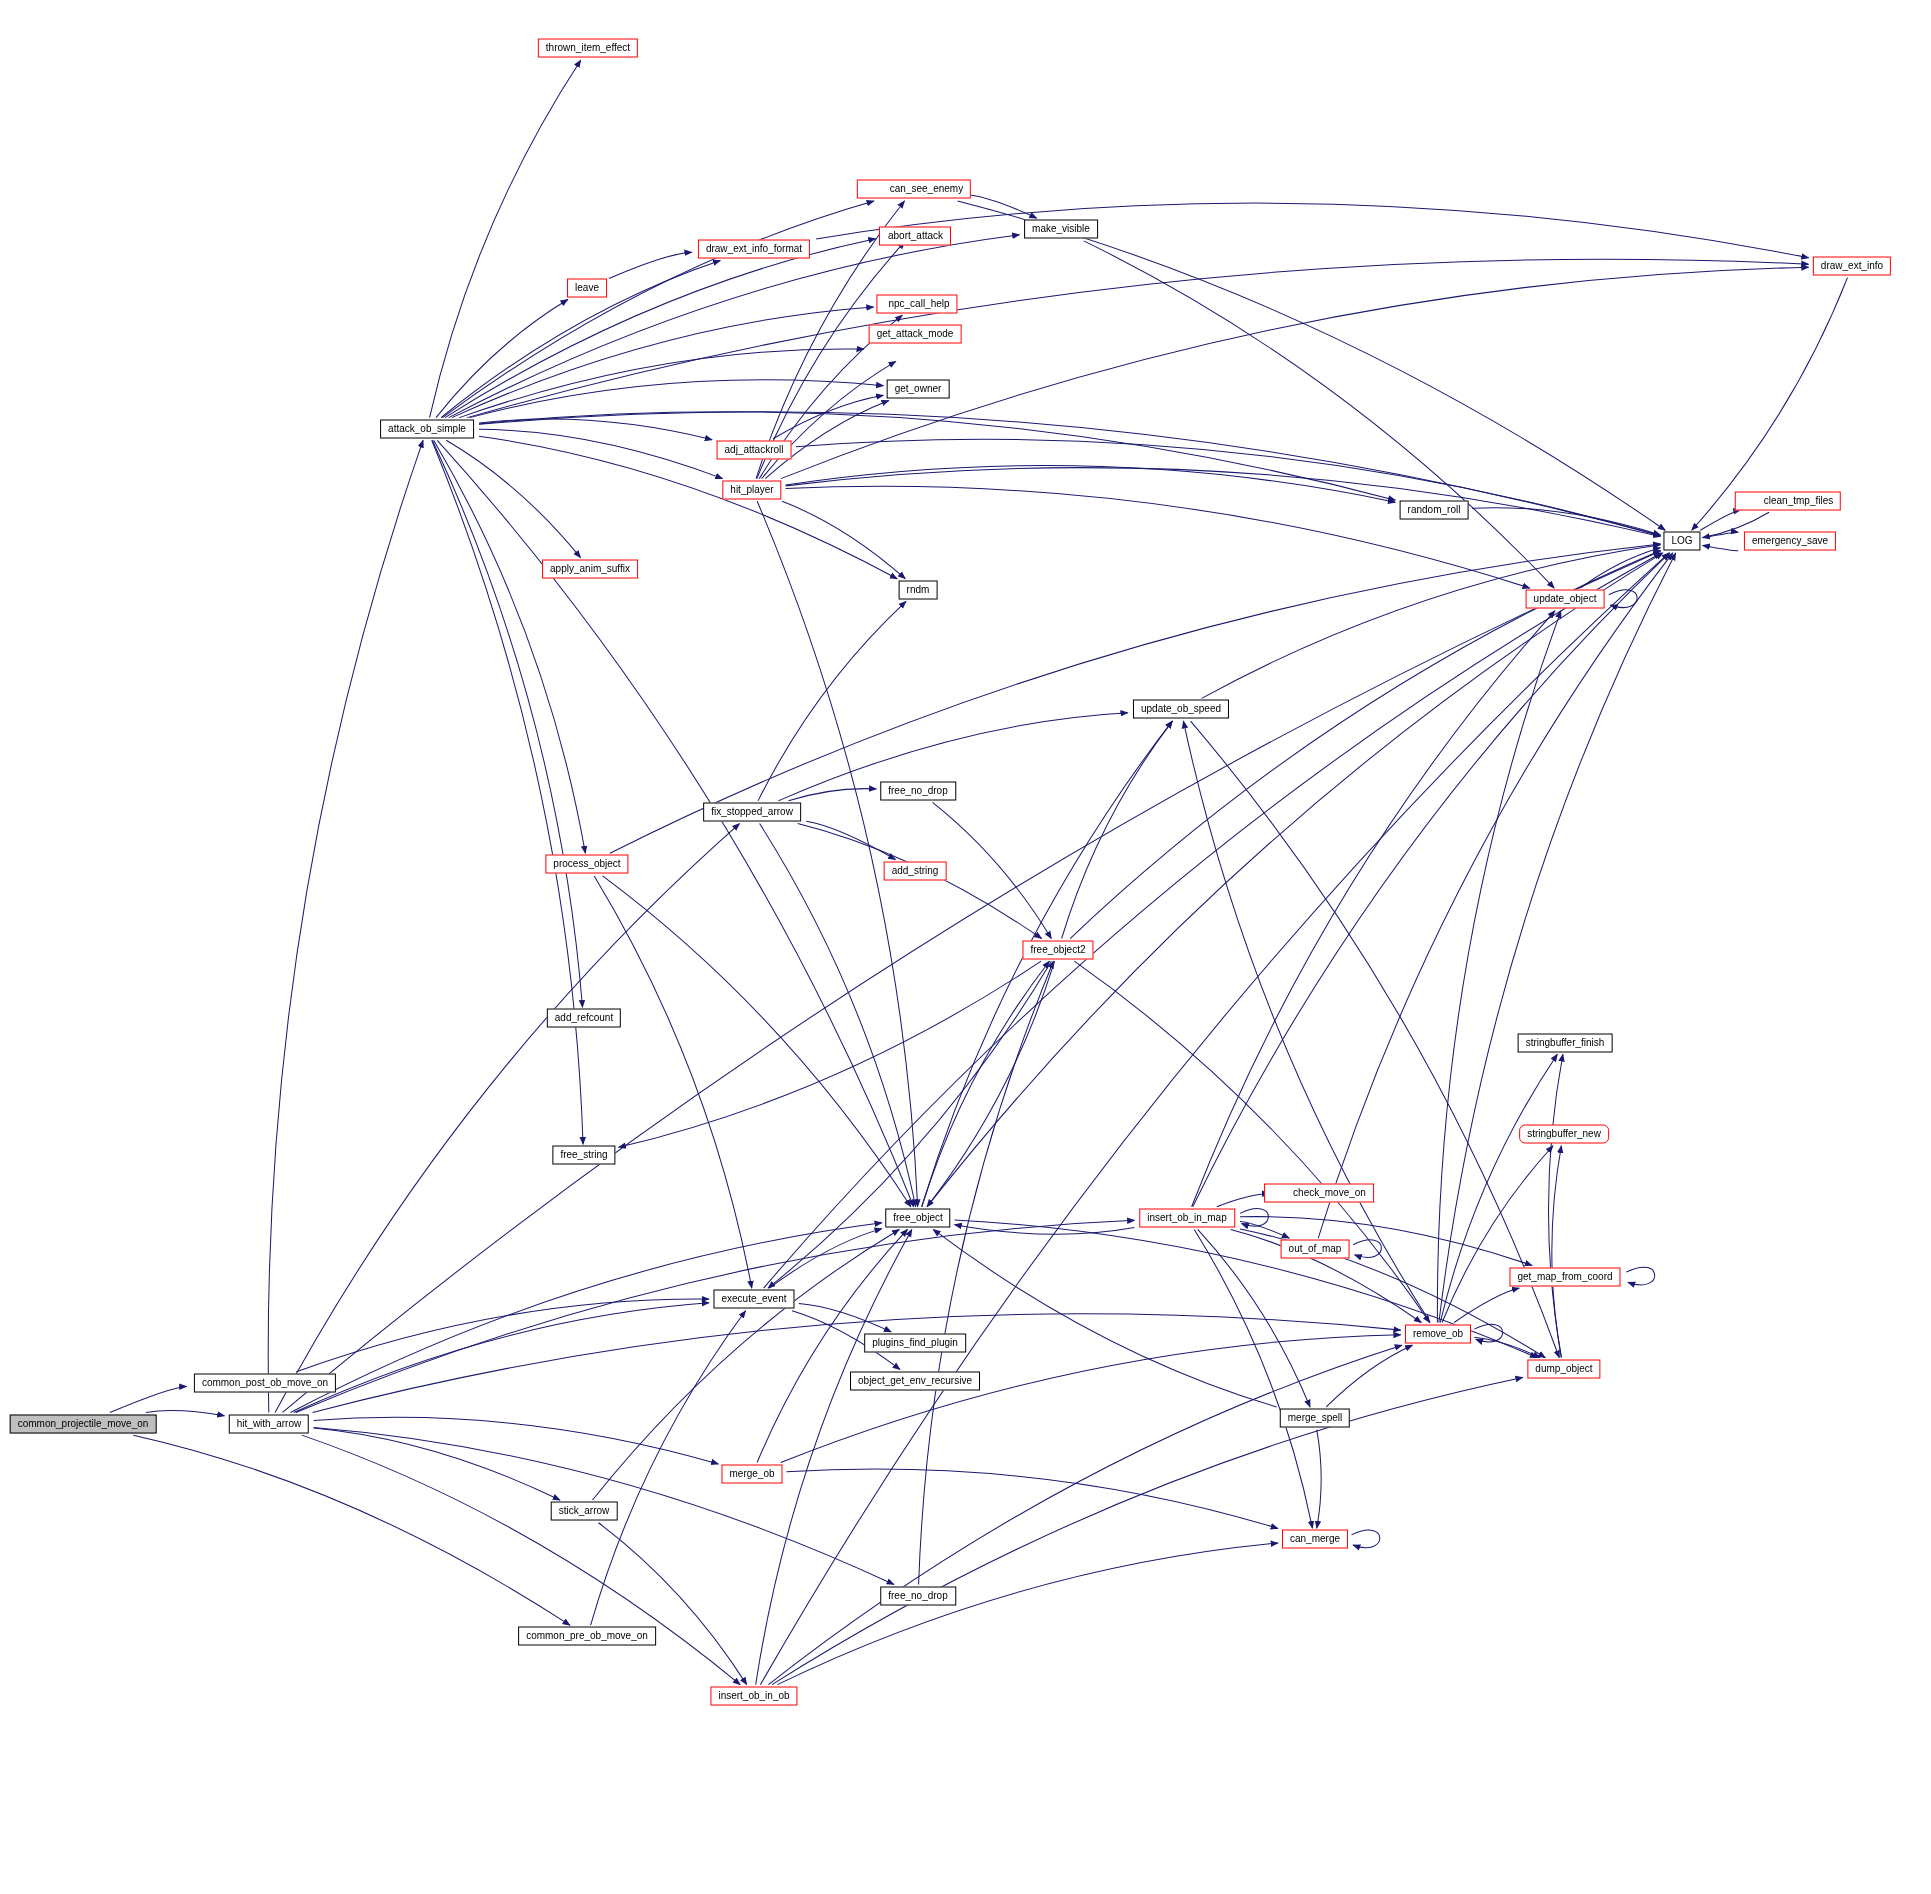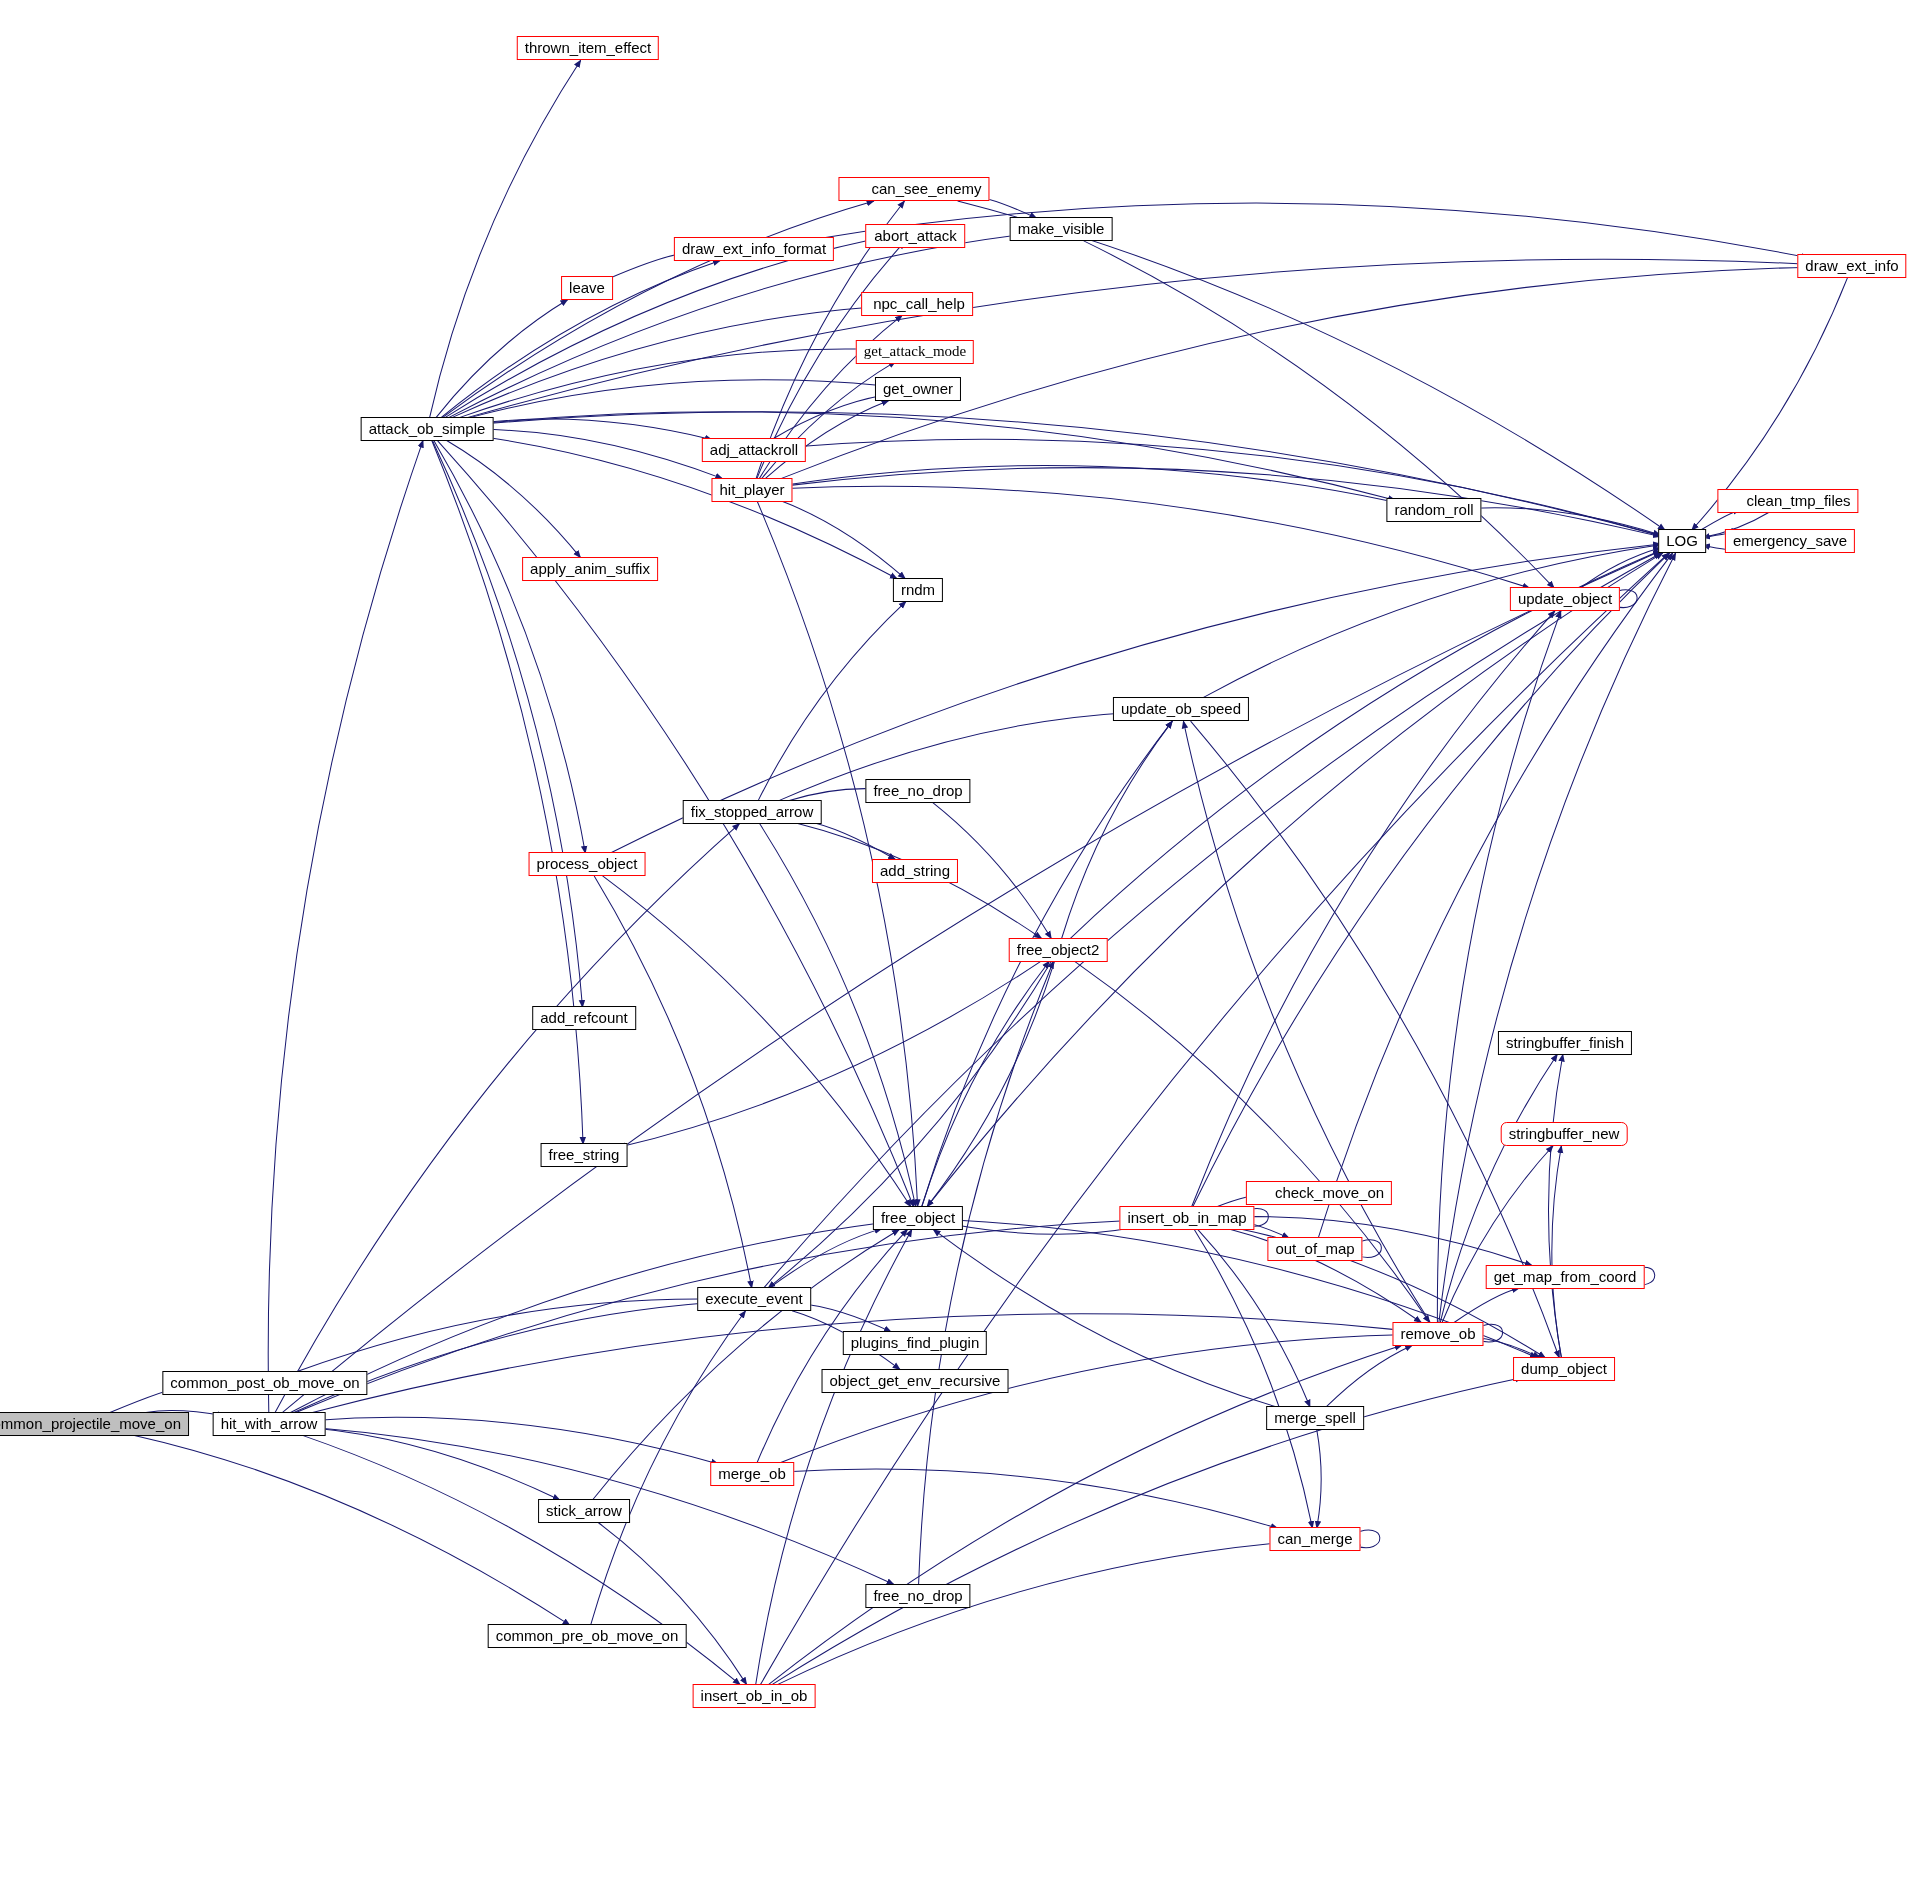--- a/index.html
+++ b/index.html
@@ -11,21 +11,21 @@
     overflow:hidden;
   }
   #edges{position:absolute;left:0;top:0;z-index:1;}
   #node-layer{position:absolute;left:0;top:0;width:100%;height:100%;z-index:2;pointer-events:none;}
   .node{
     position:absolute;
     transform:translate(-50%,-50%);
     background:#ffffff;
     border:1.2px solid #000000;
     padding:3.1px 7px 3.9px 7px;
-    font-size:15px;
+    font-size:10px;
     line-height:1;
     color:#000000;
     white-space:nowrap;
     cursor:pointer;
     pointer-events:auto;
     z-index:3;
   }
   .node.red{border-color:#ff0000;}
   .node.root{background:#bfbfbf;border-color:#000000;cursor:default;}
 </style>
@@ -169,21 +169,21 @@
     </svg>
   <div id="node-layer">
       <div class="node red" style="left: 588px; top: 48px;">thrown_item_effect</div>
       <div class="node red" style="left: 914px; top: 189px; padding-left: 32px;">can_see_enemy</div>
       <div class="node red" style="left: 915px; top: 236px; padding-left: 8px;">abort_attack</div>
       <div class="node plain" style="left: 1061px; top: 229px;">make_visible</div>
       <div class="node red" style="left: 754px; top: 249px;">draw_ext_info_format</div>
       <div class="node red" style="left: 1852px; top: 266px;">draw_ext_info</div>
       <div class="node red" style="left: 587px; top: 288px;">leave</div>
       <div class="node red" style="left: 917px; top: 304px; padding-left: 11px;">npc_call_help</div>
-      <div class="node red" style="left: 915px; top: 352px; font-family: Liberation Serif, serif;">get_attack_mode</div>
+      <div class="node red" style="left: 915px; top: 334px;">get_attack_mode</div>
       <div class="node plain" style="left: 918px; top: 389px;">get_owner</div>
       <div class="node plain" style="left: 427px; top: 429px;">attack_ob_simple</div>
       <div class="node red" style="left: 754px; top: 450px;">adj_attackroll</div>
       <div class="node red" style="left: 752px; top: 490px;">hit_player</div>
       <div class="node plain" style="left: 1434px; top: 510px;">random_roll</div>
       <div class="node plain" style="left: 1682px; top: 541px;">LOG</div>
       <div class="node red" style="left: 1788px; top: 501px; padding-left: 28px;">clean_tmp_files</div>
       <div class="node red" style="left: 1790px; top: 541px;">emergency_save</div>
       <div class="node red" style="left: 590px; top: 569px;">apply_anim_suffix</div>
       <div class="node plain" style="left: 918px; top: 590px;">rndm</div>

